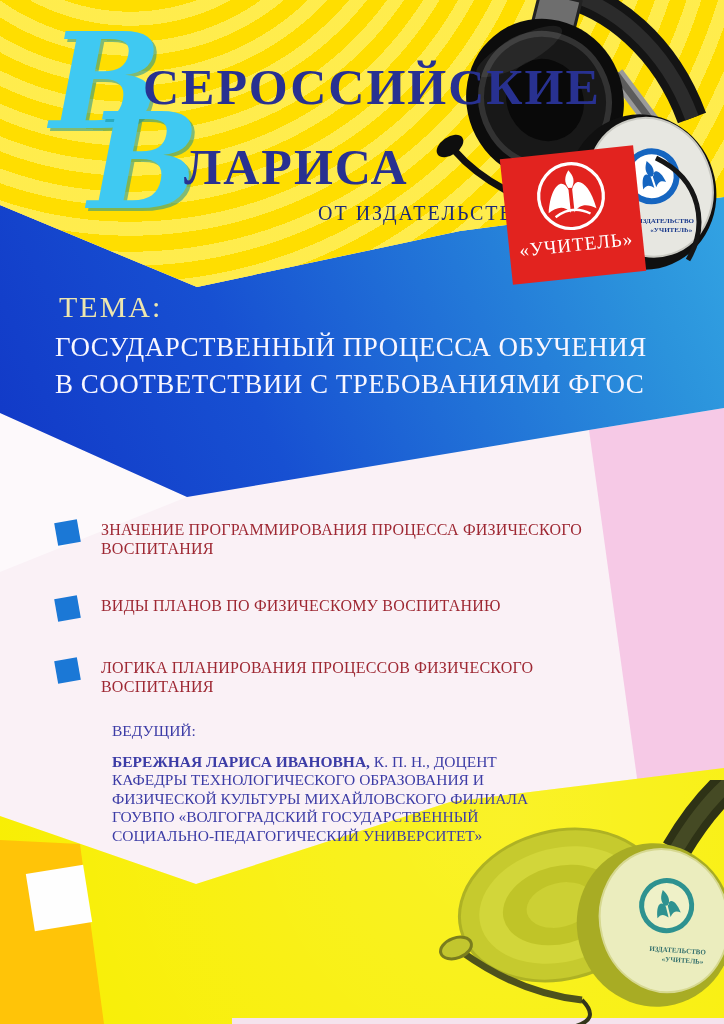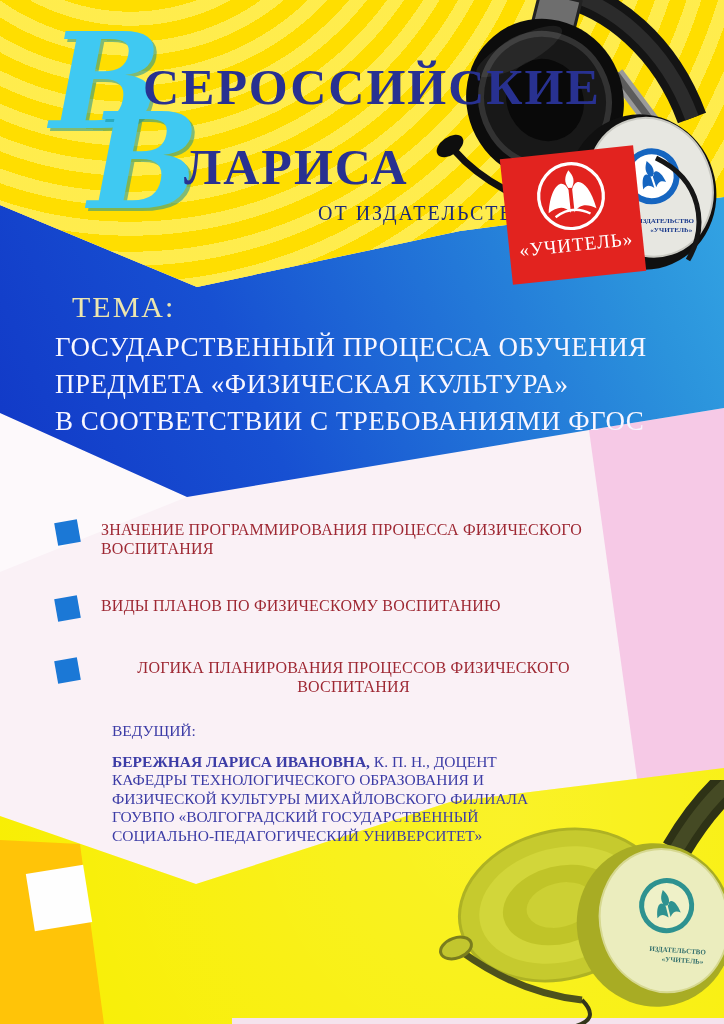--- a/index.html
+++ b/index.html
@@ -78,26 +78,26 @@
   .badge{
     position:absolute;left:506px;top:152px;width:134px;height:126px;
     background:#E2231F;transform:rotate(-6deg);z-index:7;
     display:flex;flex-direction:column;align-items:center;
   }
   .badge svg{margin-top:7px;}
   .badge-text{color:#FFFFFF;font-size:19px;letter-spacing:1px;margin-top:1px;}
 
   
   .tema{position:absolute;left:55px;top:290px;width:645px;z-index:6;}
-  .tema-label{font-size:30px;letter-spacing:2px;color:#EDE6AE;margin:0 0 5px 17px;}
+  .tema-label{font-size:30px;letter-spacing:2px;color:#EDE6AE;margin:0 0 5px 4px;}
   .tema-line{font-size:27px;letter-spacing:.5px;color:#F8F6FF;line-height:37px;margin:0;}
 
   
   .agenda-row{position:absolute;left:56px;width:560px;z-index:6;}
-  .r1{top:520px;}.r2{top:596px;}.r3{top:658px;text-align:center;}
+  .r1{top:520px;}.r2{top:596px;}.r3{top:658px;}
   .bullet-square{
     position:absolute;left:0;top:1px;width:23px;height:23px;
     background:#1B78D6;transform:rotate(-10deg);
   }
   .agenda-text{
     margin:0 0 0 45px;width:505px;font-size:16px;line-height:19px;
     color:#9E2833;letter-spacing:.2px;
   }
 
   
@@ -189,21 +189,20 @@
       <path d="M -26 16 C -21 -14 -7 -22 -2 -7 L -2 18 C -8 9 -17 10 -26 16 Z" fill="#FFFFFF"></path>
       <path d="M 26 16 C 21 -14 7 -22 2 -7 L 2 18 C 8 9 17 10 26 16 Z" fill="#FFFFFF"></path>
       <path d="M -19 21 Q 0 9 19 21" stroke="#FFFFFF" stroke-width="2.5" fill="none"></path>
     </svg>
     <div class="badge-text">«УЧИТЕЛЬ»</div>
   </div>
 
   <div class="tema">
     <p class="tema-label">ТЕМА:</p>
     <p class="tema-line">ГОСУДАРСТВЕННЫЙ ПРОЦЕССА ОБУЧЕНИЯ</p>
-    <p class="tema-line">ПРЕДМЕТА «ФИЗИЧЕСКАЯ КУЛЬТУРА»</p>
     <p class="tema-line">В СООТВЕТСТВИИ С ТРЕБОВАНИЯМИ ФГОС</p>
   </div>
 
   <div class="agenda-row r1">
     <span class="bullet-square"></span>
     <p class="agenda-text">ЗНАЧЕНИЕ ПРОГРАММИРОВАНИЯ ПРОЦЕССА ФИЗИЧЕСКОГО ВОСПИТАНИЯ</p>
   </div>
   <div class="agenda-row r2">
     <span class="bullet-square"></span>
     <p class="agenda-text">ВИДЫ ПЛАНОВ ПО ФИЗИЧЕСКОМУ ВОСПИТАНИЮ</p>

